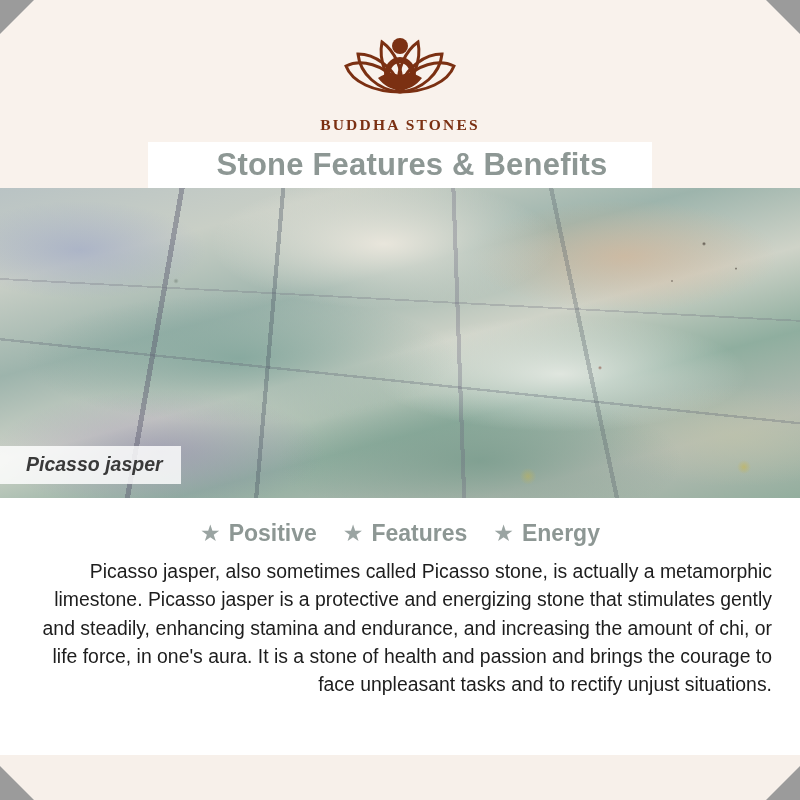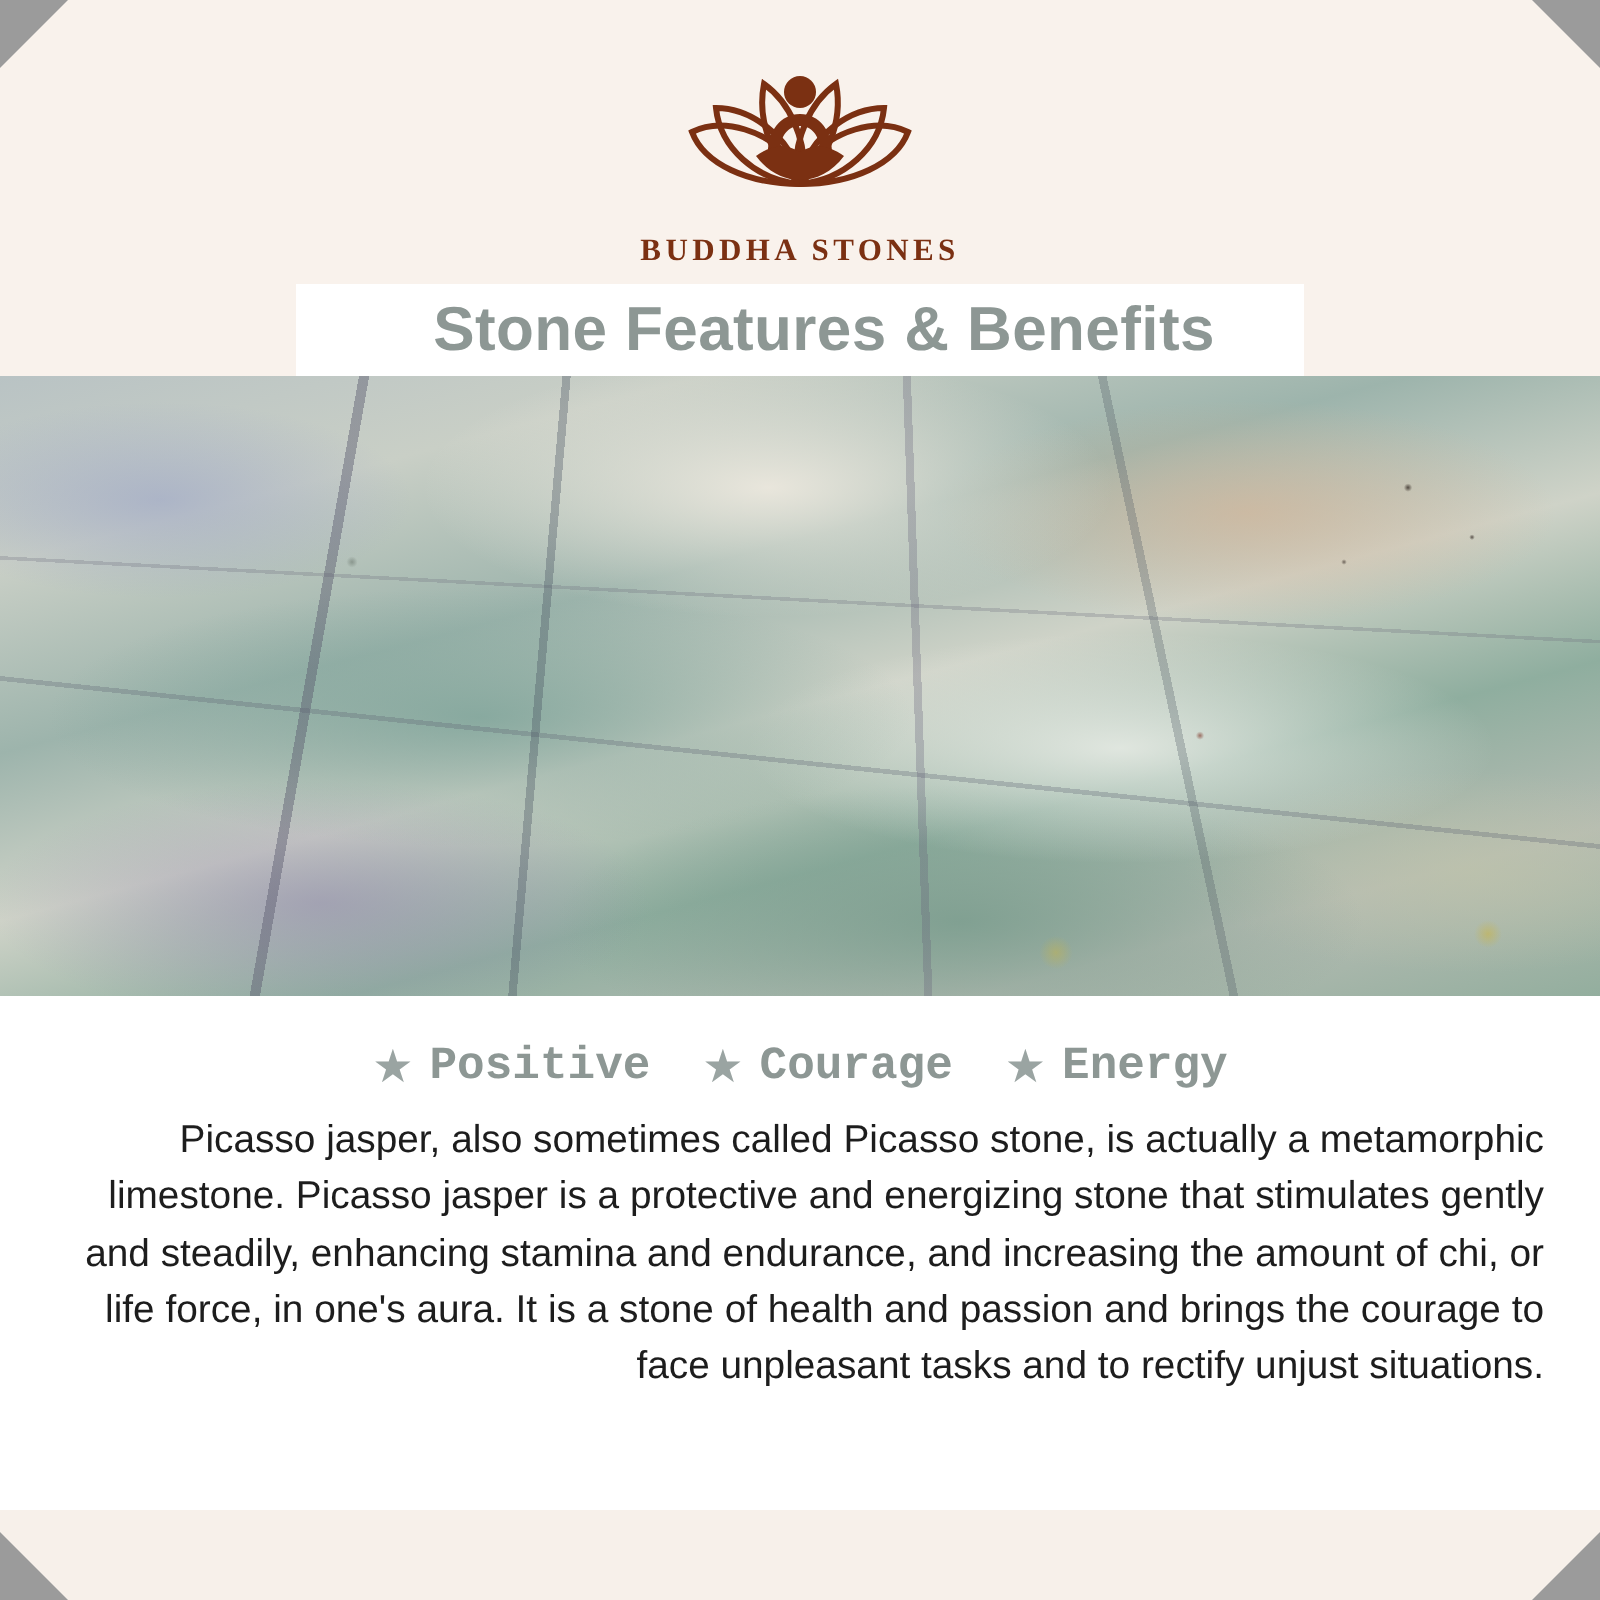--- a/index.html
+++ b/index.html
@@ -178,21 +178,21 @@
   }
   .tag .star {
     font-size: 23px;
     color: #9aa4a2;
     line-height: 1;
   }
   .tag .label {
     font-size: 23px;
     font-weight: bold;
     color: #8d9794;
-    font-family: Liberation Mono, monospace;
+    font-family: Liberation Sans, sans-serif;
   }
   .desc {
     font-size: 19.4px;
     line-height: 1.46;
     color: #1d1d1d;
     font-family: "Liberation Sans", sans-serif;
     text-align: right;
     margin: 0;
     padding: 0 2px;
   }
@@ -243,31 +243,34 @@
 
     <div class="title-bar">
       <div class="title">Stone Features &amp; Benefits</div>
     </div>
   </div>
 
   <div class="photo">
     <div class="stone"></div>
     <div class="veins"></div>
     <div class="speckles"></div>
+    <div class="caption">
+      <span>Picasso jasper</span>
+    </div>
   </div>
 
   <div class="body-panel">
     <div class="tags">
       <div class="tag">
         <span class="star">★</span>
         <span class="label">Positive</span>
       </div>
       <div class="tag">
         <span class="star">★</span>
-        <span class="label">Courage</span>
+        <span class="label">Features</span>
       </div>
       <div class="tag">
         <span class="star">★</span>
         <span class="label">Energy</span>
       </div>
     </div>
 
     <p class="desc">Picasso jasper, also sometimes called Picasso stone, is actually a metamorphic limestone. Picasso jasper is a protective and energizing stone that stimulates gently and steadily, enhancing stamina and endurance, and increasing the amount of chi, or life force, in one's aura. It is a stone of health and passion and brings the courage to face unpleasant tasks and to rectify unjust situations.</p>
 
     <div class="footer-strip"></div>

